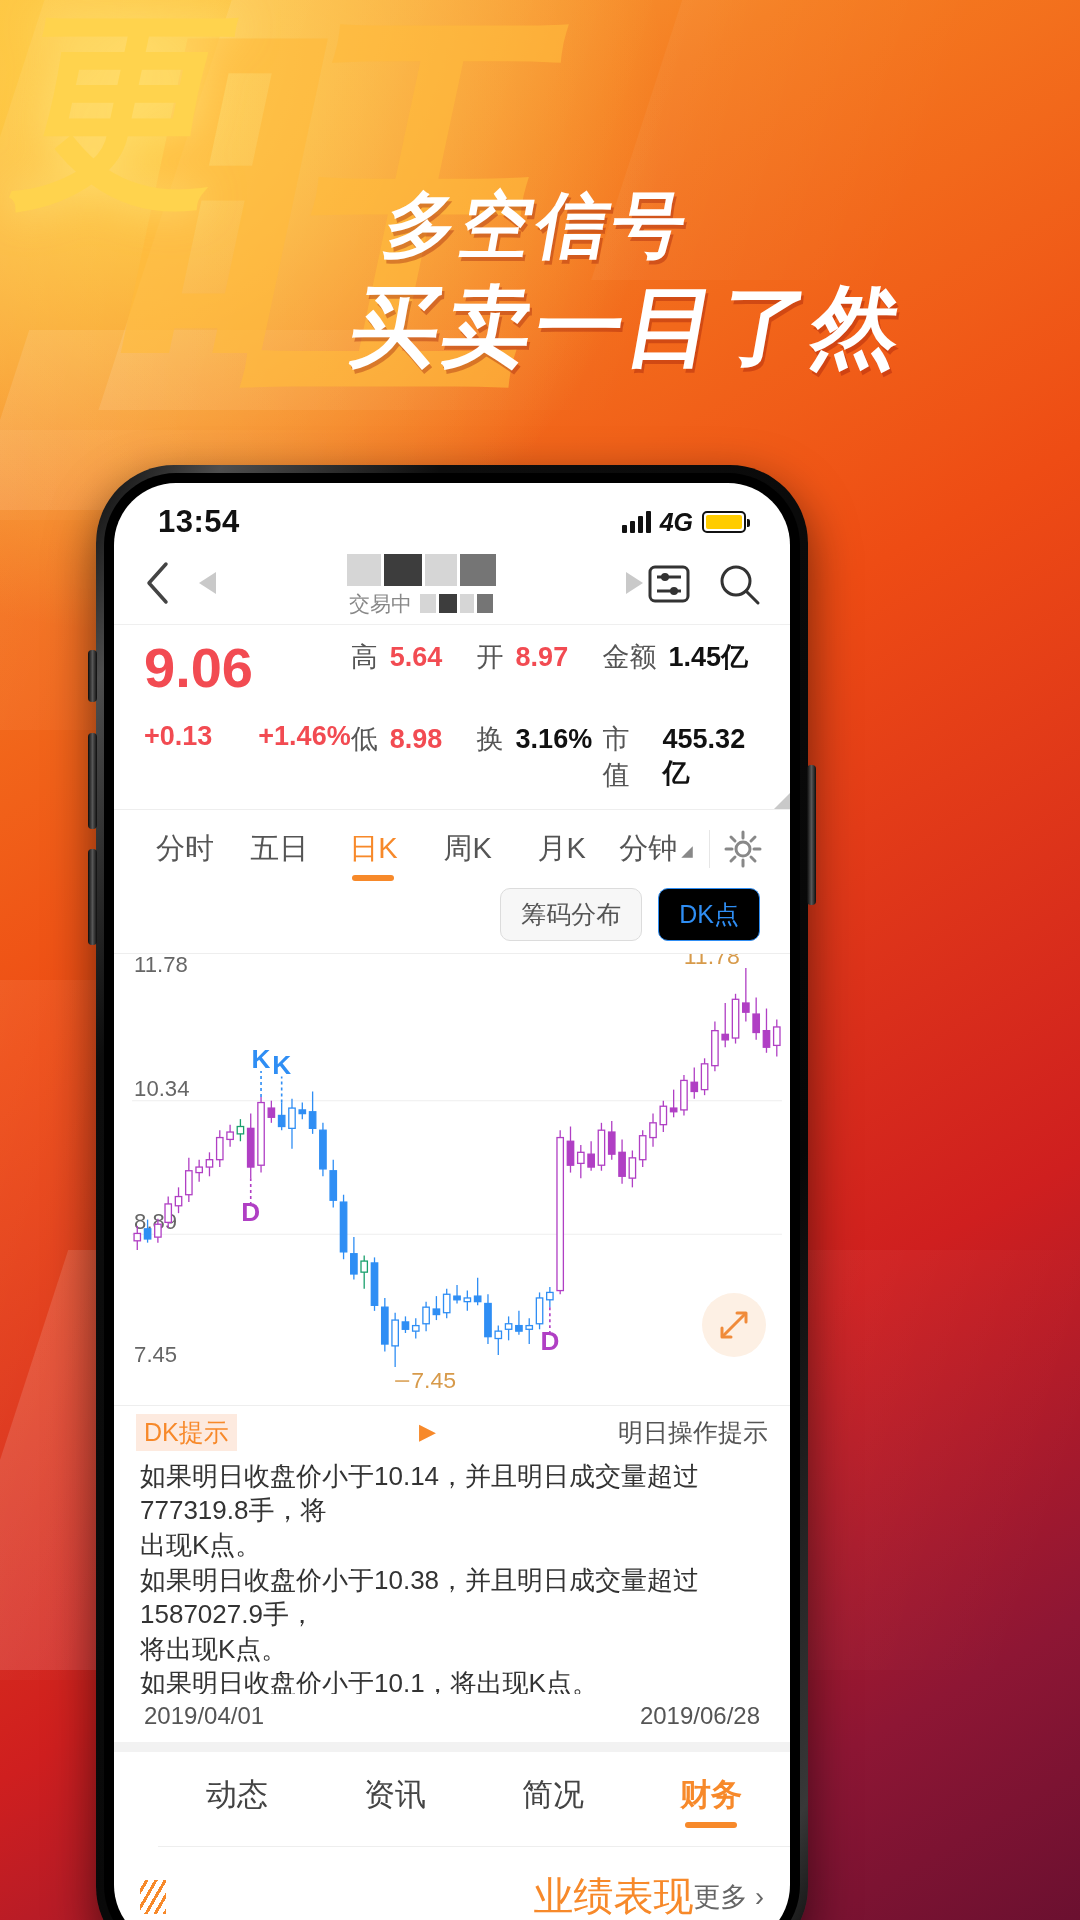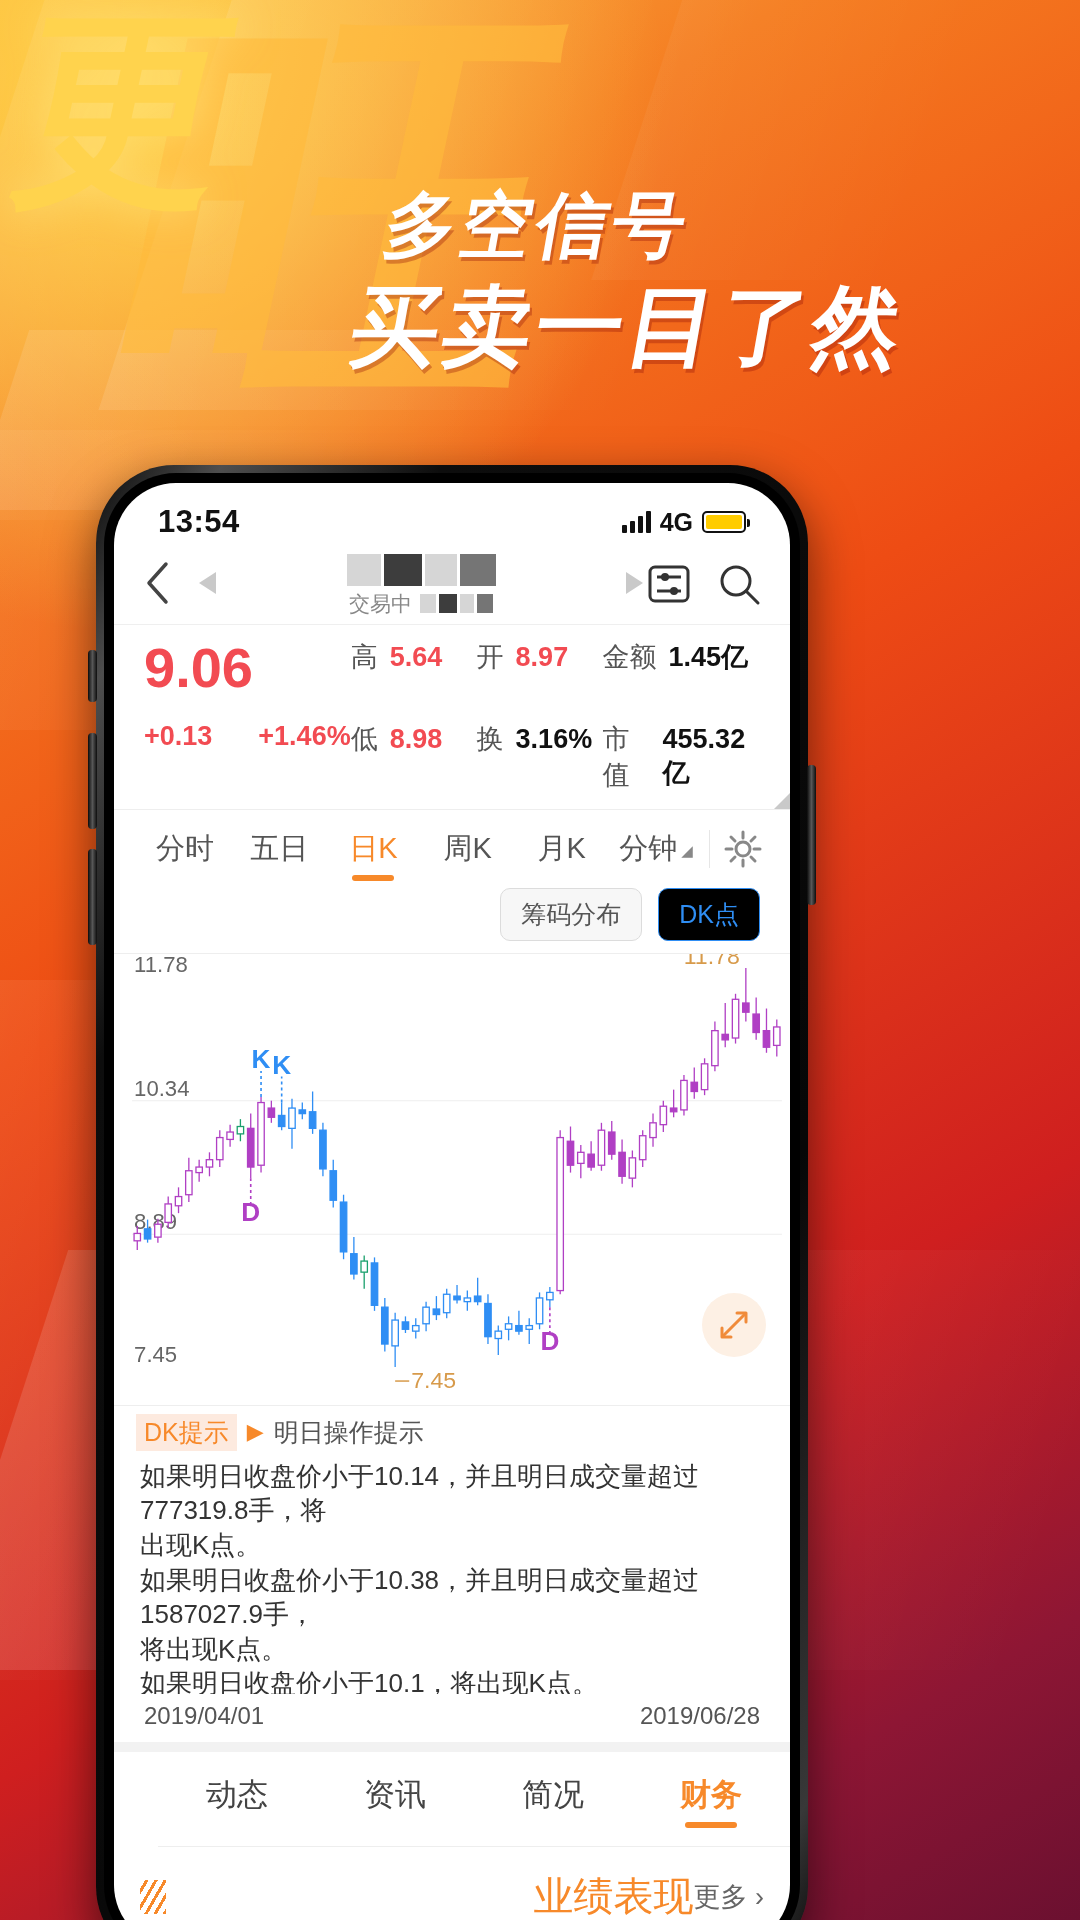--- a/index.html
+++ b/index.html
@@ -82,21 +82,21 @@
   #btn-volup { left:-8px; top:268px; width:9px; height:96px; }
   #btn-voldn { left:-8px; top:384px; width:9px; height:96px; }
   #btn-power { right:-8px; top:300px; width:9px; height:140px; }
 
   
   #status-bar {
     height:64px; display:flex; align-items:center;
     padding:14px 44px 0 44px; justify-content:space-between;
   }
   #status-time { font-size:31px; font-weight:bold; color:#111; letter-spacing:.5px;}
-  #status-right { display:flex; align-items:center; gap:9px; }
+  #status-right { display:flex; align-items:center; gap:9px;font-style:italic; }
   .bars { display:flex; align-items:flex-end; gap:3px; height:22px; }
   .bars i { width:5px; background:#111; border-radius:1px; display:block;}
   .bars i:nth-child(1){height:8px}.bars i:nth-child(2){height:12px}
   .bars i:nth-child(3){height:17px}.bars i:nth-child(4){height:22px}
   #status-net { font-size:25px; font-weight:bold; color:#111; }
   #battery { width:44px; height:22px; border:2px solid #111; border-radius:5px; padding:2px; position:relative;}
   #battery::after{content:'';position:absolute;right:-6px;top:6px;width:3px;height:8px;background:#111;border-radius:0 2px 2px 0;}
   #battery-fill{height:100%;background:#ffcc00;border-radius:2px;}
 
   
@@ -174,21 +174,21 @@
   .hl-lab { font-size:23px; fill:#d79a4a; font-family:"Liberation Sans",sans-serif;}
   .mk { font-size:26px; font-weight:bold; font-family:"Liberation Sans",sans-serif;}
   #expand-btn {
     position:absolute; right:24px; bottom:48px;
     width:64px;height:64px;border-radius:50%;
     background:#fdf0e4; display:flex; align-items:center; justify-content:center;
   }
 
   
   #dk-box { border-top:1px solid #eee; padding:0 0 0 0; }
-  #dk-head { display:flex; align-items:center; gap:10px; padding:8px 22px; }
+  #dk-head { display:flex; align-items:center; gap:10px; padding:8px 22px;justify-content:space-between; }
   #dk-badge { background:#fdeadf; color:#f7892a; font-size:25px; padding:2px 8px;}
   #dk-tri { color:#f7892a; font-size:22px;}
   #dk-sub { font-size:25px; color:#555;}
   #dk-lines { padding:0 26px 0 26px; }
   .dk-line { font-size:26px; color:#333; line-height:1.33; }
   #dk-lines .clipped { height:28px; overflow:hidden; }
   #date-row { display:flex; justify-content:space-between; padding:8px 30px 12px 30px; font-size:24px; color:#555; border-bottom:10px solid #f2f2f2;}
 
   
   #bottom-tabs { display:flex; padding:22px 0 18px 0; border-bottom:1px solid #eee;margin-left:44px;}

